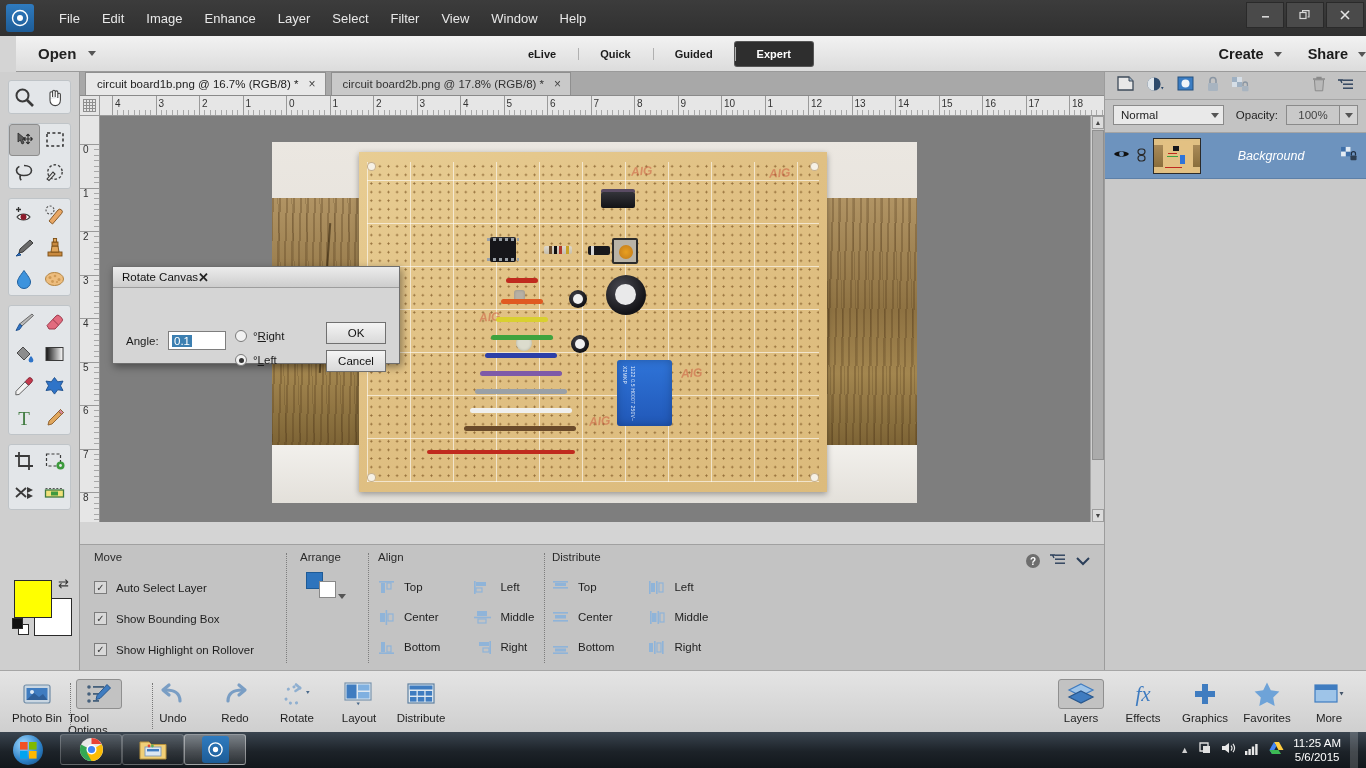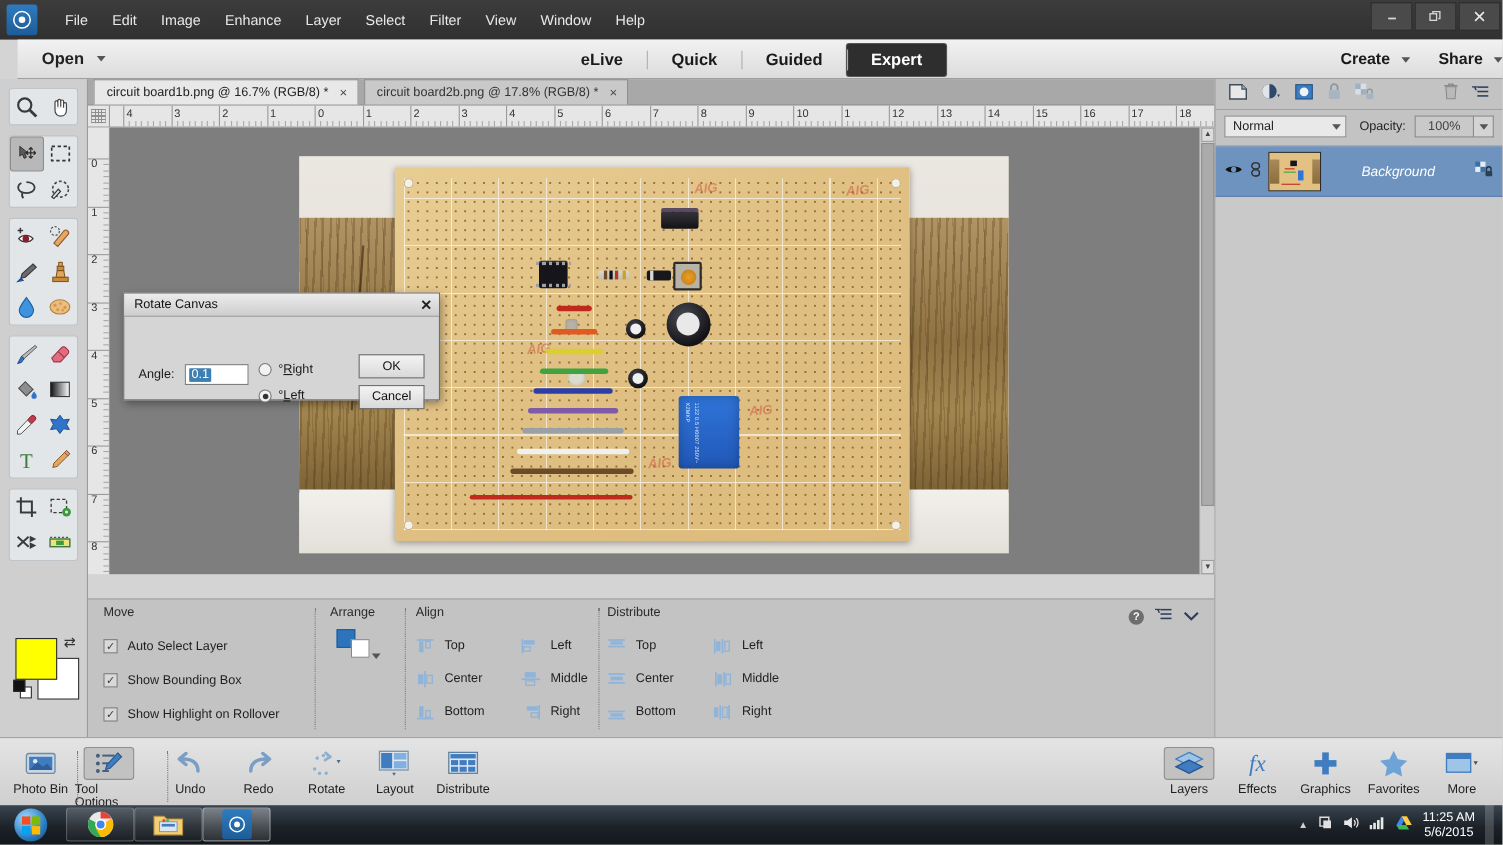--- a/index.html
+++ b/index.html
@@ -46,21 +46,21 @@
   .open-btn {
     display: flex; align-items: center; gap: 12px; margin-left: 22px;
     font-size: 15px; font-weight: bold; color: #222;
   }
   .caret-sm {
     width: 0; height: 0; border-left: 4px solid transparent;
     border-right: 4px solid transparent; border-top: 5px solid #555;
   }
   .modes { position: absolute; left: 490px; top: 0; display: flex; align-items: center; height: 36px; }
   .mode {
-    font-size: 15px; font-weight: bold; color: #1a1a1a;
+    font-size: 11px; font-weight: bold; color: #1a1a1a;
     padding: 5px 22px; position: relative;
   }
   .mode + .mode::before {
     content: ""; position: absolute; left: 0; top: 5px; bottom: 5px;
     width: 1px; background: #b0b0b0;
   }
   .mode.active {
     background: #2e2e2e; color: #fff; border-radius: 2px;
     padding: 6px 22px; box-shadow: 0 0 0 1px #555;
   }
@@ -312,21 +312,21 @@
 
   
   .dialog {
     position: absolute; left: 112px; top: 266px; width: 288px; height: 98px;
     background: #d5d5d5; border: 1px solid #6e6e6e;
     box-shadow: 2px 3px 8px rgba(0,0,0,.4); z-index: 50;
   }
   .dlg-title {
     height: 21px; background: linear-gradient(#ececec, #cdcdcd);
     border-bottom: 1px solid #9d9d9d;
-    display: flex; align-items: center; justify-content: space-between;
+    display: flex; align-items: center; justify-content: flex-start;
     padding: 0 6px 0 9px; font-size: 11.5px; color: #111;
   }
   .dlg-x { font-size: 13px; color: #222; font-weight: bold; }
   .dlg-body { position: relative; height: 76px; }
   .dlg-lbl { position: absolute; left: 13px; top: 47px; font-size: 11.5px; color: #1a1a1a; }
   .dlg-input {
     position: absolute; left: 55px; top: 43px; width: 58px; height: 19px;
     background: #fff; border: 1px solid #7e7e7e; font-size: 11.5px;
     display: flex; align-items: center; padding-left: 3px;
   }

